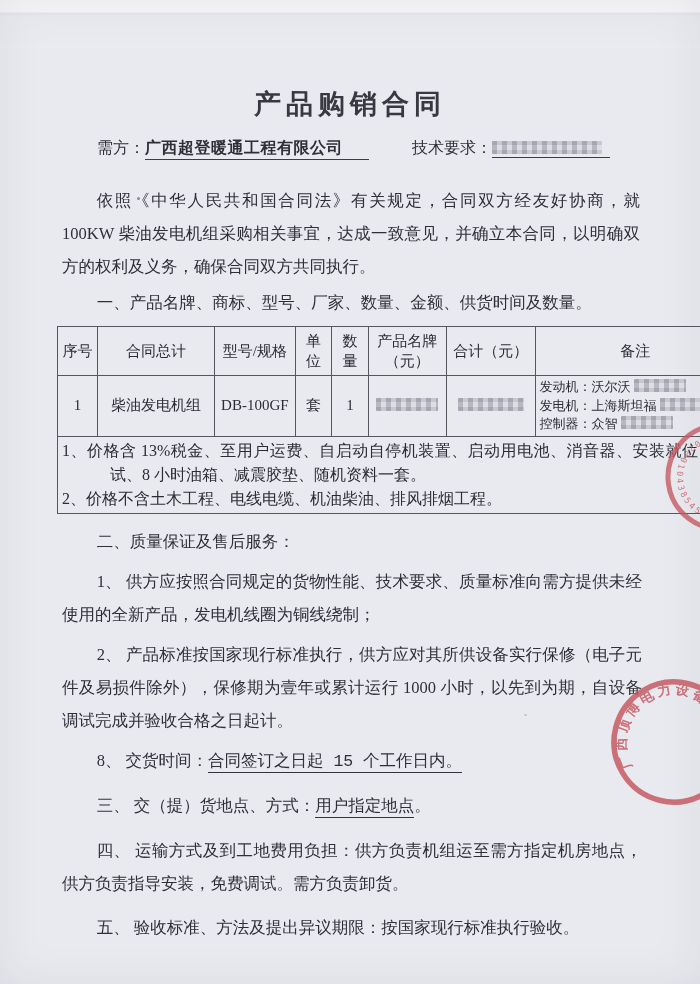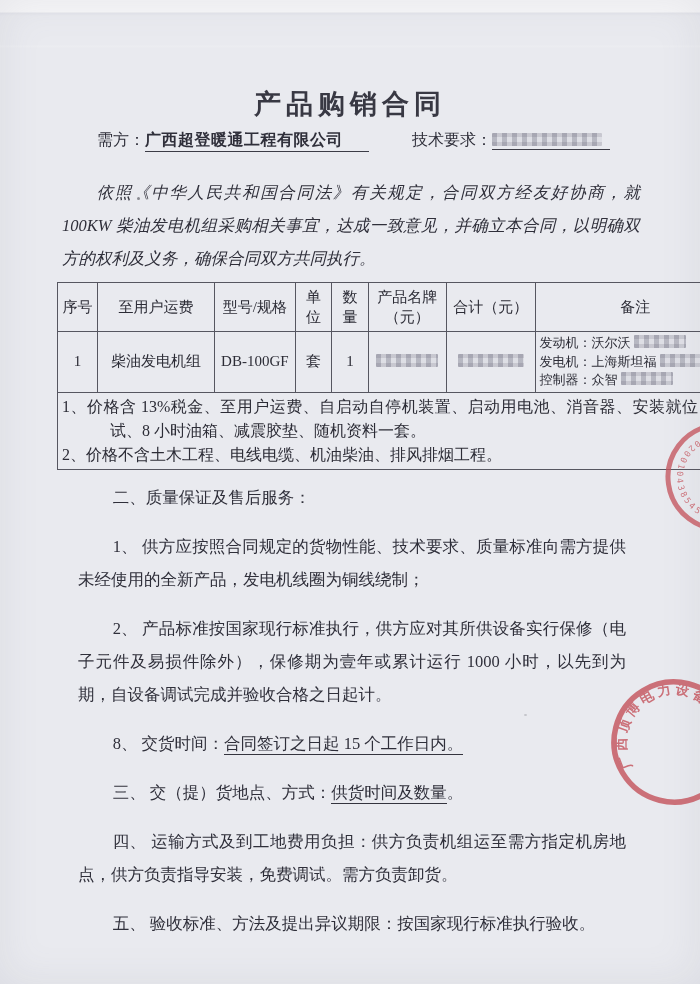--- a/index.html
+++ b/index.html
@@ -14,58 +14,58 @@
     background-image:
       linear-gradient(180deg,#f6f6f8 0,#f6f6f8 12px,#e3e4ea 13px,#e9eaef 16px,#e9eaef 45px,#ecedf1 46px,#e9eaef 48px),
       repeating-linear-gradient(180deg, rgba(255,255,255,.10) 0 2px, rgba(0,0,0,0) 2px 9px);
     color:#2f2f3a;
     box-shadow:inset 0 0 40px rgba(120,120,140,.12);
   }
   .title{
     margin:0;padding-top:86px;text-align:center;
     font-size:27px;font-weight:bold;letter-spacing:5px;color:#383843;
   }
-  .meta{margin:8px 58px 0 97px;font-size:16px;}
+  .meta{margin:16px 58px 0 97px;font-size:16px;}
   .meta-row{display:flex;justify-content:space-between;margin-bottom:12px;}
   .meta-left,.meta-right{white-space:nowrap;}
   .meta-right{width:230px;}
   .uline{display:inline-block;border-bottom:1.5px solid #3c3c46;min-height:18px;}
   .party-name{font-weight:bold;padding-right:26px;letter-spacing:.5px;}
   .fill-line{width:118px;text-align:left;}
   .fill-short{width:58px;}
   .px{
     display:inline-block;height:13px;vertical-align:-1px;border-radius:1px;
     background-image:
       repeating-linear-gradient(90deg, rgba(138,138,152,.50) 0 5px, rgba(208,208,216,.30) 5px 10px),
       repeating-linear-gradient(0deg, rgba(150,150,162,.45) 0 4px, rgba(216,216,224,.30) 4px 9px);
   }
   .intro{
     margin:24px 60px 0 62px;font-size:16.5px;line-height:33px;
-    text-indent:2.1em;text-align:justify;font-style:italic;
+    text-indent:2.1em;text-align:justify;
   }
   .sec1{margin:4px 60px 0 62px;font-size:16.5px;line-height:32px;text-indent:2.1em;}
   table.products{
     margin:7px 0 0 57px;width:679px;border-collapse:collapse;
     font-size:15px;color:#2c2c36;
   }
   table.products th,table.products td{
     border:1px solid #565660;padding:2px 4px;font-weight:normal;
   }
   table.products thead th{text-align:center;line-height:20px;height:44px;}
   td.c{text-align:center;}
   tr.datarow td{height:53px;}
   td.remark{padding:3px 7px;line-height:18.5px;font-size:13px;white-space:nowrap;}
   tr.totalrow td{height:28px;text-align:center;font-weight:bold;font-size:16px;}
   td.notes{padding:6px 8px 8px 8px;margin-left:27px;}
   td.notes p{margin:0;font-size:16px;line-height:24px;padding-left:3em;text-indent:-3em;text-align:justify;}
   .clauses{margin:10px 58px 0 62px;font-size:16.5px;line-height:33px;}
-  .clause{margin:16px;text-indent:2.1em;text-align:justify;}
+  .clause{margin:0;text-indent:2.1em;text-align:justify;}
   .clause.heading{margin-top:11px;}
   .clause.item{margin-top:7px;}
-  .u{border-bottom:1.5px solid #34343e;padding-bottom:1px;}
+  .u{border-bottom:1.5px solid #34343e;padding-bottom:1px;font-family:Liberation Mono, monospace;}
   .stamp{position:absolute;pointer-events:none;}
   .speck{position:absolute;background:rgba(60,60,70,.55);border-radius:50%;}
 </style>
 </head>
 <body>
 
 <div class="page">
 
   <h1 class="title">产品购销合同</h1>
 
@@ -75,36 +75,37 @@
         <span>需方：</span><span class="uline party-name">广西超登暖通工程有限公司</span>
       </div>
       <div class="meta-right">
         <span>技术要求：</span><span class="uline fill-line"><span class="px" style="width:110px"></span></span>
       </div>
     </div>
   </div>
 
   <p class="intro">依照《中华人民共和国合同法》有关规定，合同双方经友好协商，就 100KW 柴油发电机组采购相关事宜，达成一致意见，并确立本合同，以明确双方的权利及义务，确保合同双方共同执行。</p>
 
+  <p class="sec1">一、产品名牌、商标、型号、厂家、数量、金额、供货时间及数量。</p>
 
   <table class="products">
     <colgroup>
       <col style="width:36px">
         <col style="width:106px">
         <col style="width:73px">
       <col style="width:33px">
         <col style="width:33px">
         <col style="width:70px">
       <col style="width:80px">
         <col style="width:172px">
     </colgroup>
     <thead>
       <tr>
         <th>序号</th>
-        <th>至用户运费</th>
+        <th>合同总计</th>
         <th>型号/规格</th>
         <th>单位</th>
         <th>数量</th>
         <th>产品名牌（元）</th>
         <th>合计（元）</th>
         <th>备注</th>
       </tr>
     </thead>
     <tbody>
       <tr class="datarow">
@@ -128,21 +129,21 @@
           </td>
       </tr>
     </tbody>
   </table>
 
   <div class="clauses">
       <p class="clause heading"><span>二、质量保证及售后服务：</span></p>
       <p class="clause item"><span>1、 供方应按照合同规定的货物性能、技术要求、质量标准向需方提供未经使用的全新产品，发电机线圈为铜线绕制；</span></p>
       <p class="clause item"><span>2、 产品标准按国家现行标准执行，供方应对其所供设备实行保修（电子元件及易损件除外），保修期为壹年或累计运行 1000 小时，以先到为期，自设备调试完成并验收合格之日起计。</span></p>
       <p class="clause item"><span>8、 交货时间：</span><span class="u">合同签订之日起 15 个工作日内。</span></p>
-      <p class="clause heading"><span>三、 交（提）货地点、方式：</span><span class="u">供货时间及数量</span><span>。</span></p>
+      <p class="clause heading"><span>三、 交（提）货地点、方式：</span><span class="u">用户指定地点</span><span>。</span></p>
       <p class="clause heading"><span>四、 运输方式及到工地费用负担：供方负责机组运至需方指定机房地点，供方负责指导安装，免费调试。需方负责卸货。</span></p>
       <p class="clause heading"><span>五、 验收标准、方法及提出异议期限：按国家现行标准执行验收。</span></p>
     </div>
 
   <svg class="stamp" style="left:648px;top:403px;width:52px;height:150px;opacity:.78" viewBox="0 0 52 150" xmlns="http://www.w3.org/2000/svg">
     <g transform="rotate(-8 72 74)">
       <circle cx="72" cy="74" r="52" fill="none" stroke="#c5565f" stroke-width="5"></circle>
       <path id="arcTop" d="M72,31 A43,43 0 0 0 72,117" fill="none"></path>
       <text font-size="8.5" fill="#c5565f" letter-spacing="2.5" font-family="'DejaVu Sans Mono',monospace">
         <textPath href="#arcTop" startOffset="2">45020010438545</textPath>

